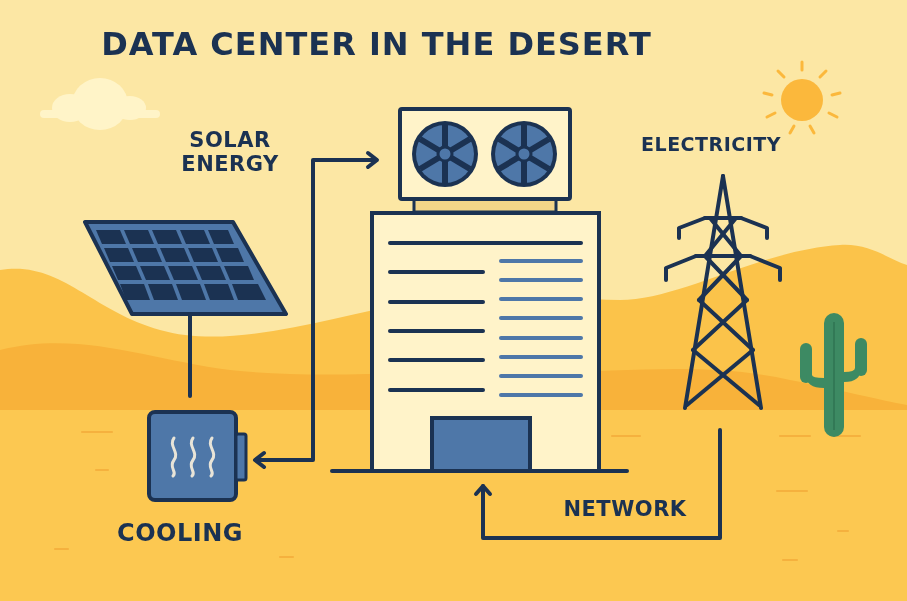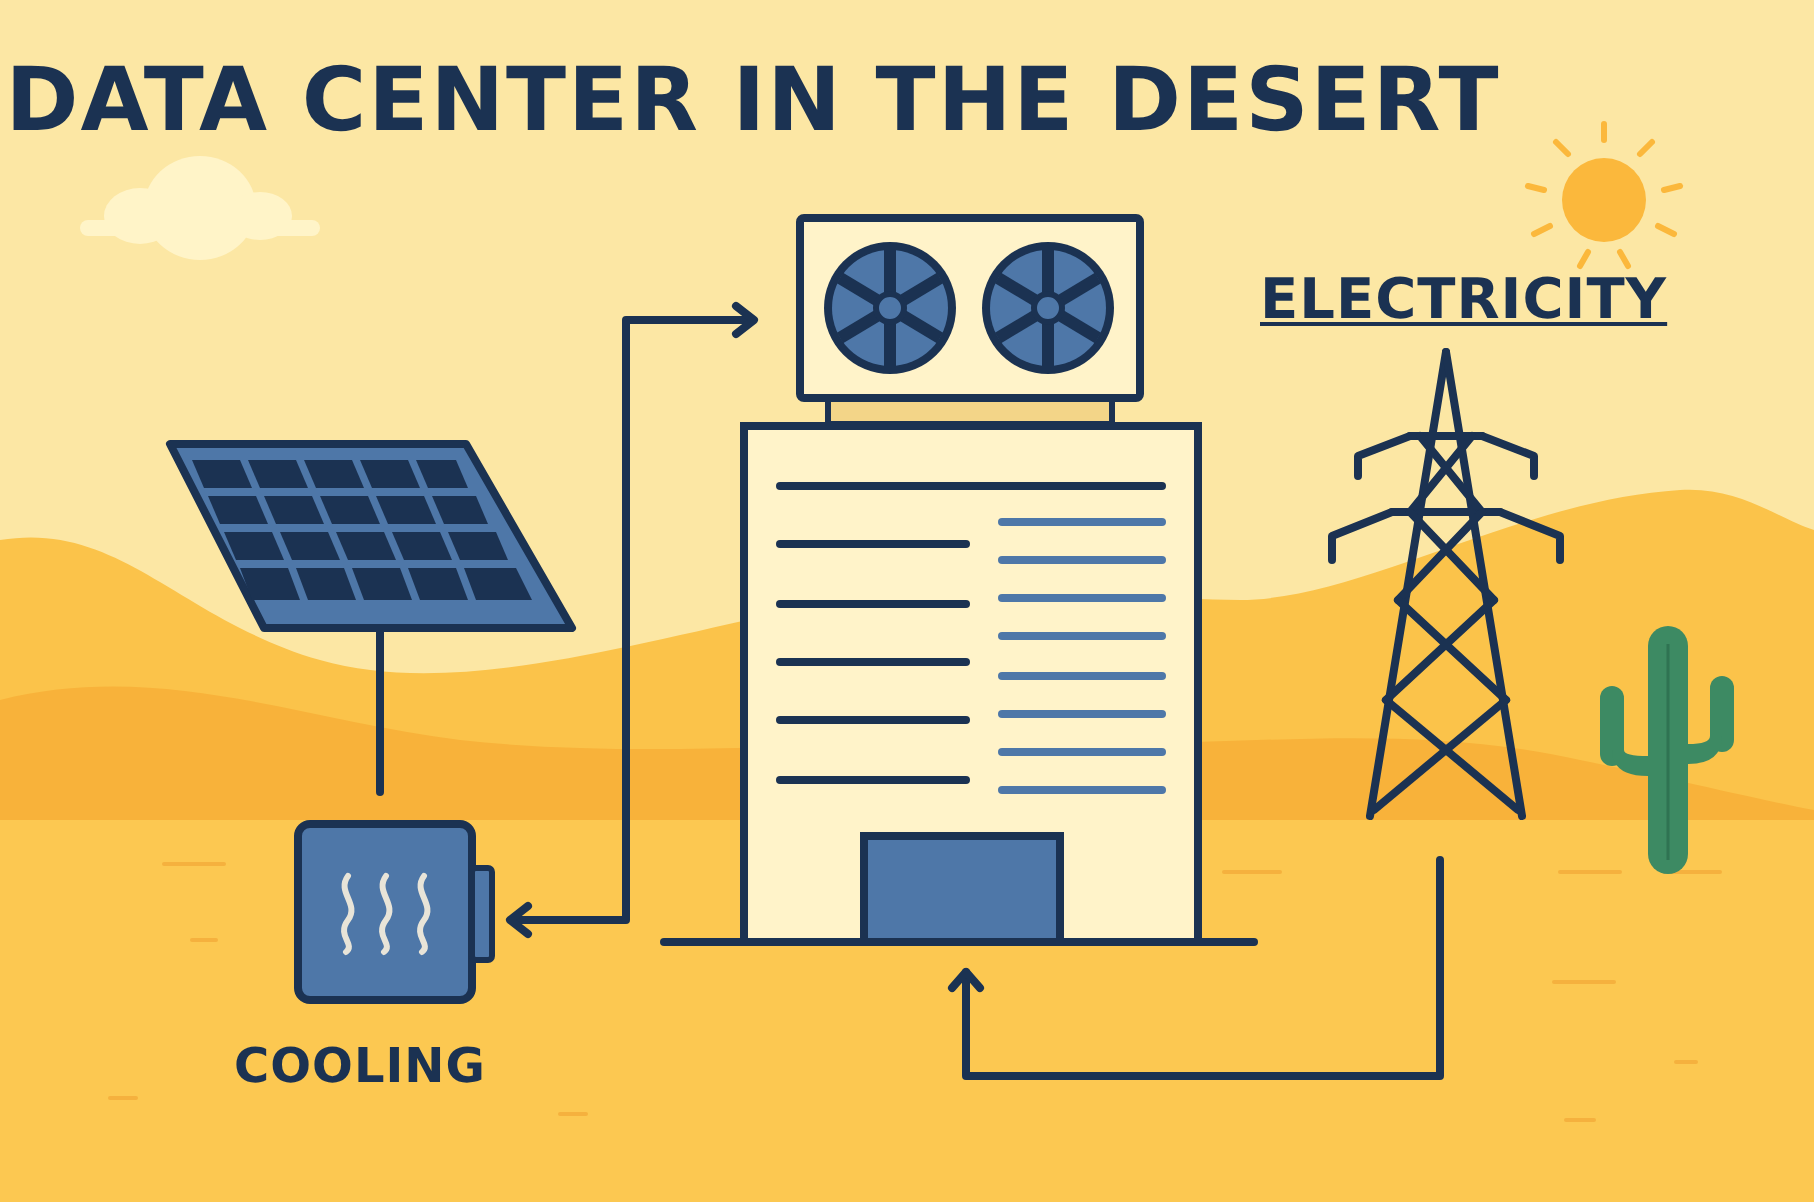--- a/index.html
+++ b/index.html
@@ -1,22 +1,22 @@
 <!DOCTYPE html>
 <html><head>
 <meta charset="utf-8">
 <style>
   html, body { margin:0; padding:0; }
   body { width:907px; height:601px; overflow:hidden; background:#fce7a4; font-family:"DejaVu Sans", sans-serif; }
   .stage { position:relative; width:907px; height:601px; }
   svg.scene { position:absolute; left:0; top:0; }
   .label { position:absolute; color:#1b3252; font-weight:bold; letter-spacing:0.5px; text-align:center; line-height:1.15; }
-  .title { left:0; top:26px; width:753px; font-size:44px; letter-spacing:1px; }
+  .title { left:0; top:26px; width:753px; font-size:32px; letter-spacing:1px; }
   .lbl-solar { left:160px; top:128px; width:140px; font-size:21px; }
-  .lbl-elec { left:630px; top:134px; width:190px; font-size:28px;text-decoration:underline; }
+  .lbl-elec { left:616px; top:134px; width:190px; font-size:19px; }
   .lbl-cool { left:110px; top:520px; width:140px; font-size:24px; }
   .lbl-net { left:540px; top:497px; width:170px; font-size:21px; }
 </style>
 </head>
 <body>
 
 <div class="stage">
   <svg class="scene" width="907" height="601" viewBox="0 0 907 601">
 
     <rect x="0" y="0" width="907" height="601" fill="#fce7a4"></rect>
@@ -182,15 +182,20 @@
       <rect x="824" y="313" width="20" height="124" rx="10"></rect>
       <rect x="800" y="343" width="12" height="40" rx="6"></rect>
       <path d="M806 375 Q 806 388 824 388 L 824 378 Q 812 378 812 375 Z"></path>
       <rect x="855" y="338" width="12" height="38" rx="6"></rect>
       <path d="M861 368 Q 861 382 844 382 L 844 372 Q 855 372 855 368 Z"></path>
       <line x1="834" y1="322" x2="834" y2="430" stroke="#2f7352" stroke-width="1.5"></line>
     </g>
   </svg>
 
   <div class="label title">DATA CENTER IN THE DESERT</div>
+  <div class="label lbl-solar">
+    <div>SOLAR</div>
+    <div>ENERGY</div>
+  </div>
   <div class="label lbl-elec">ELECTRICITY</div>
   <div class="label lbl-cool">COOLING</div>
+  <div class="label lbl-net">NETWORK</div>
 </div>
 
 </body></html>

